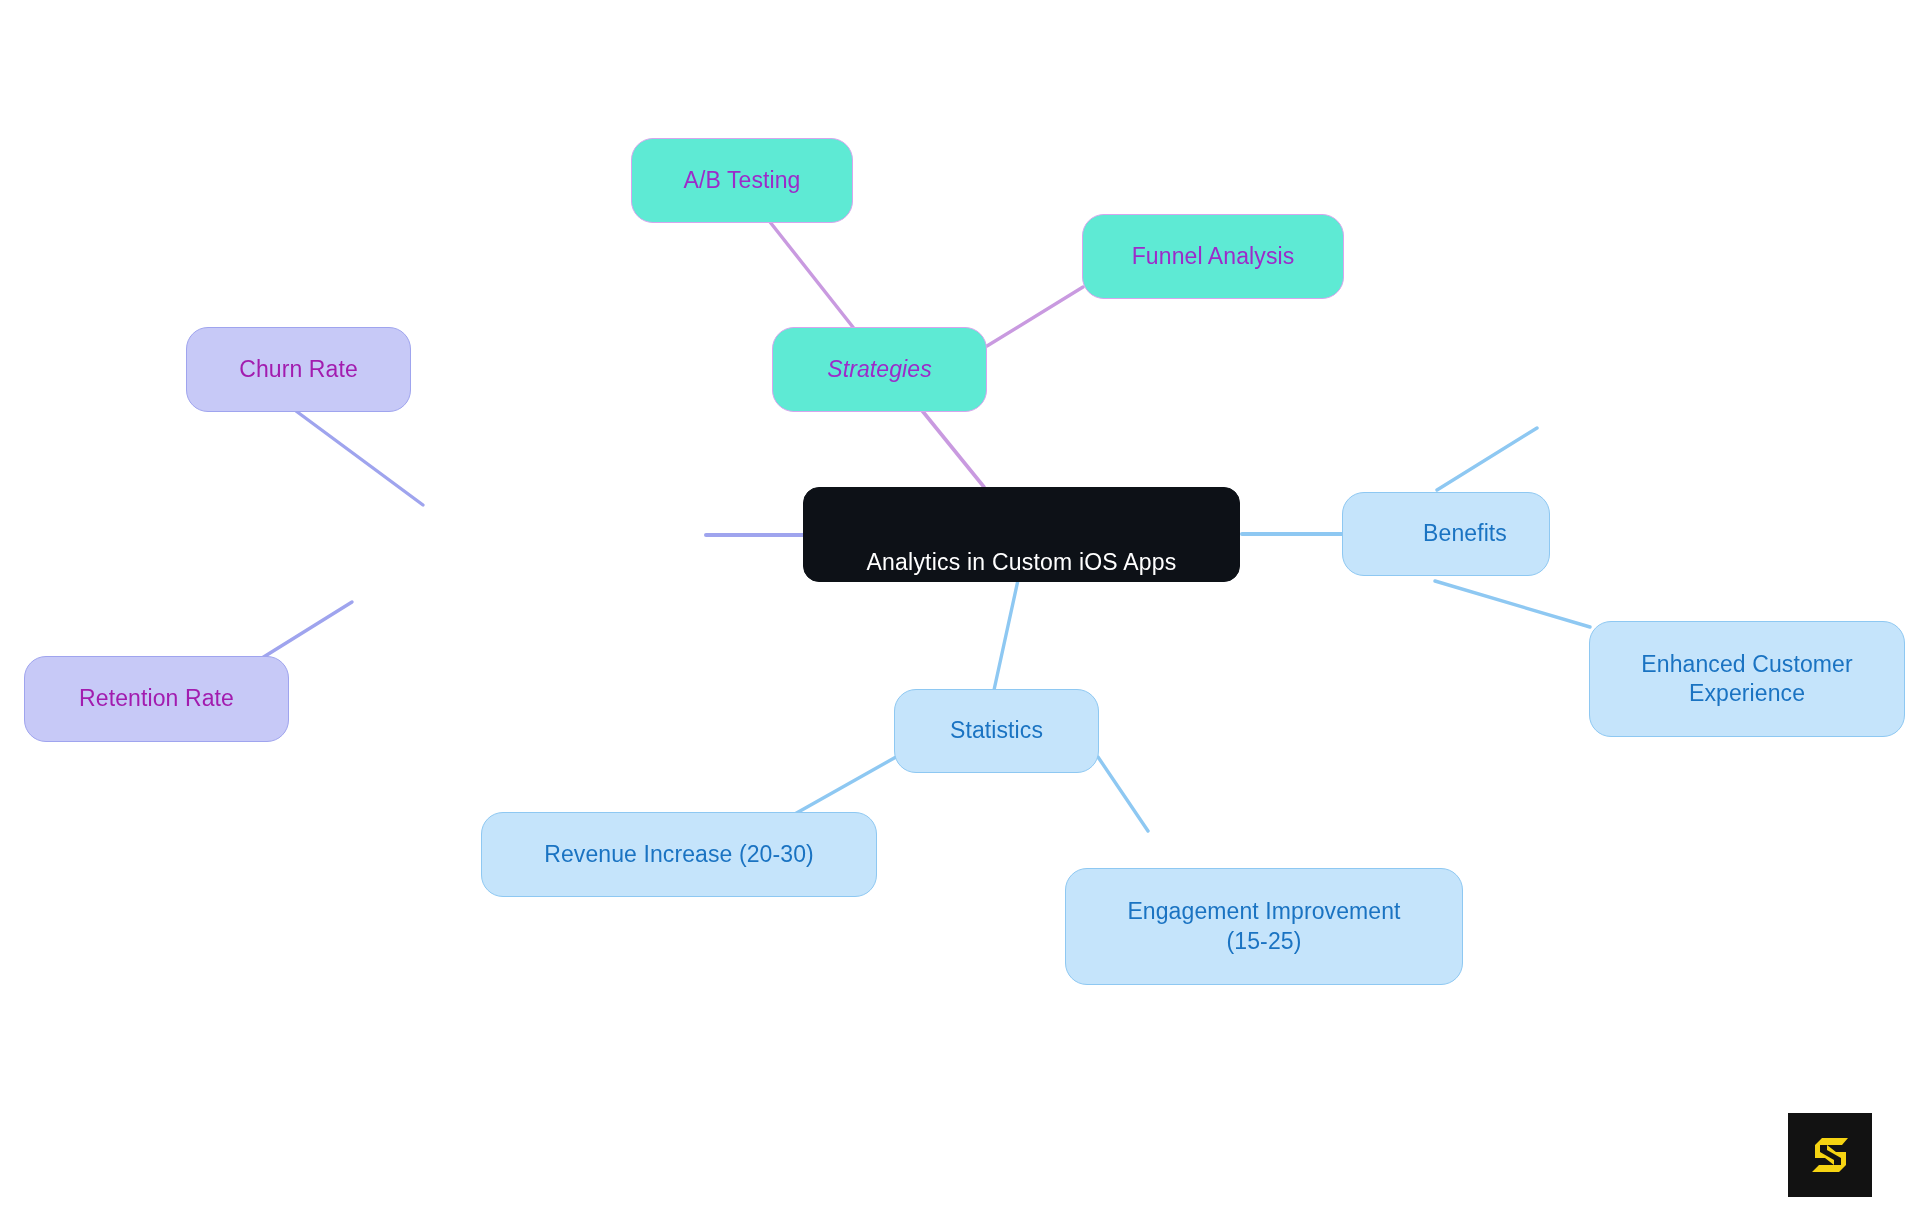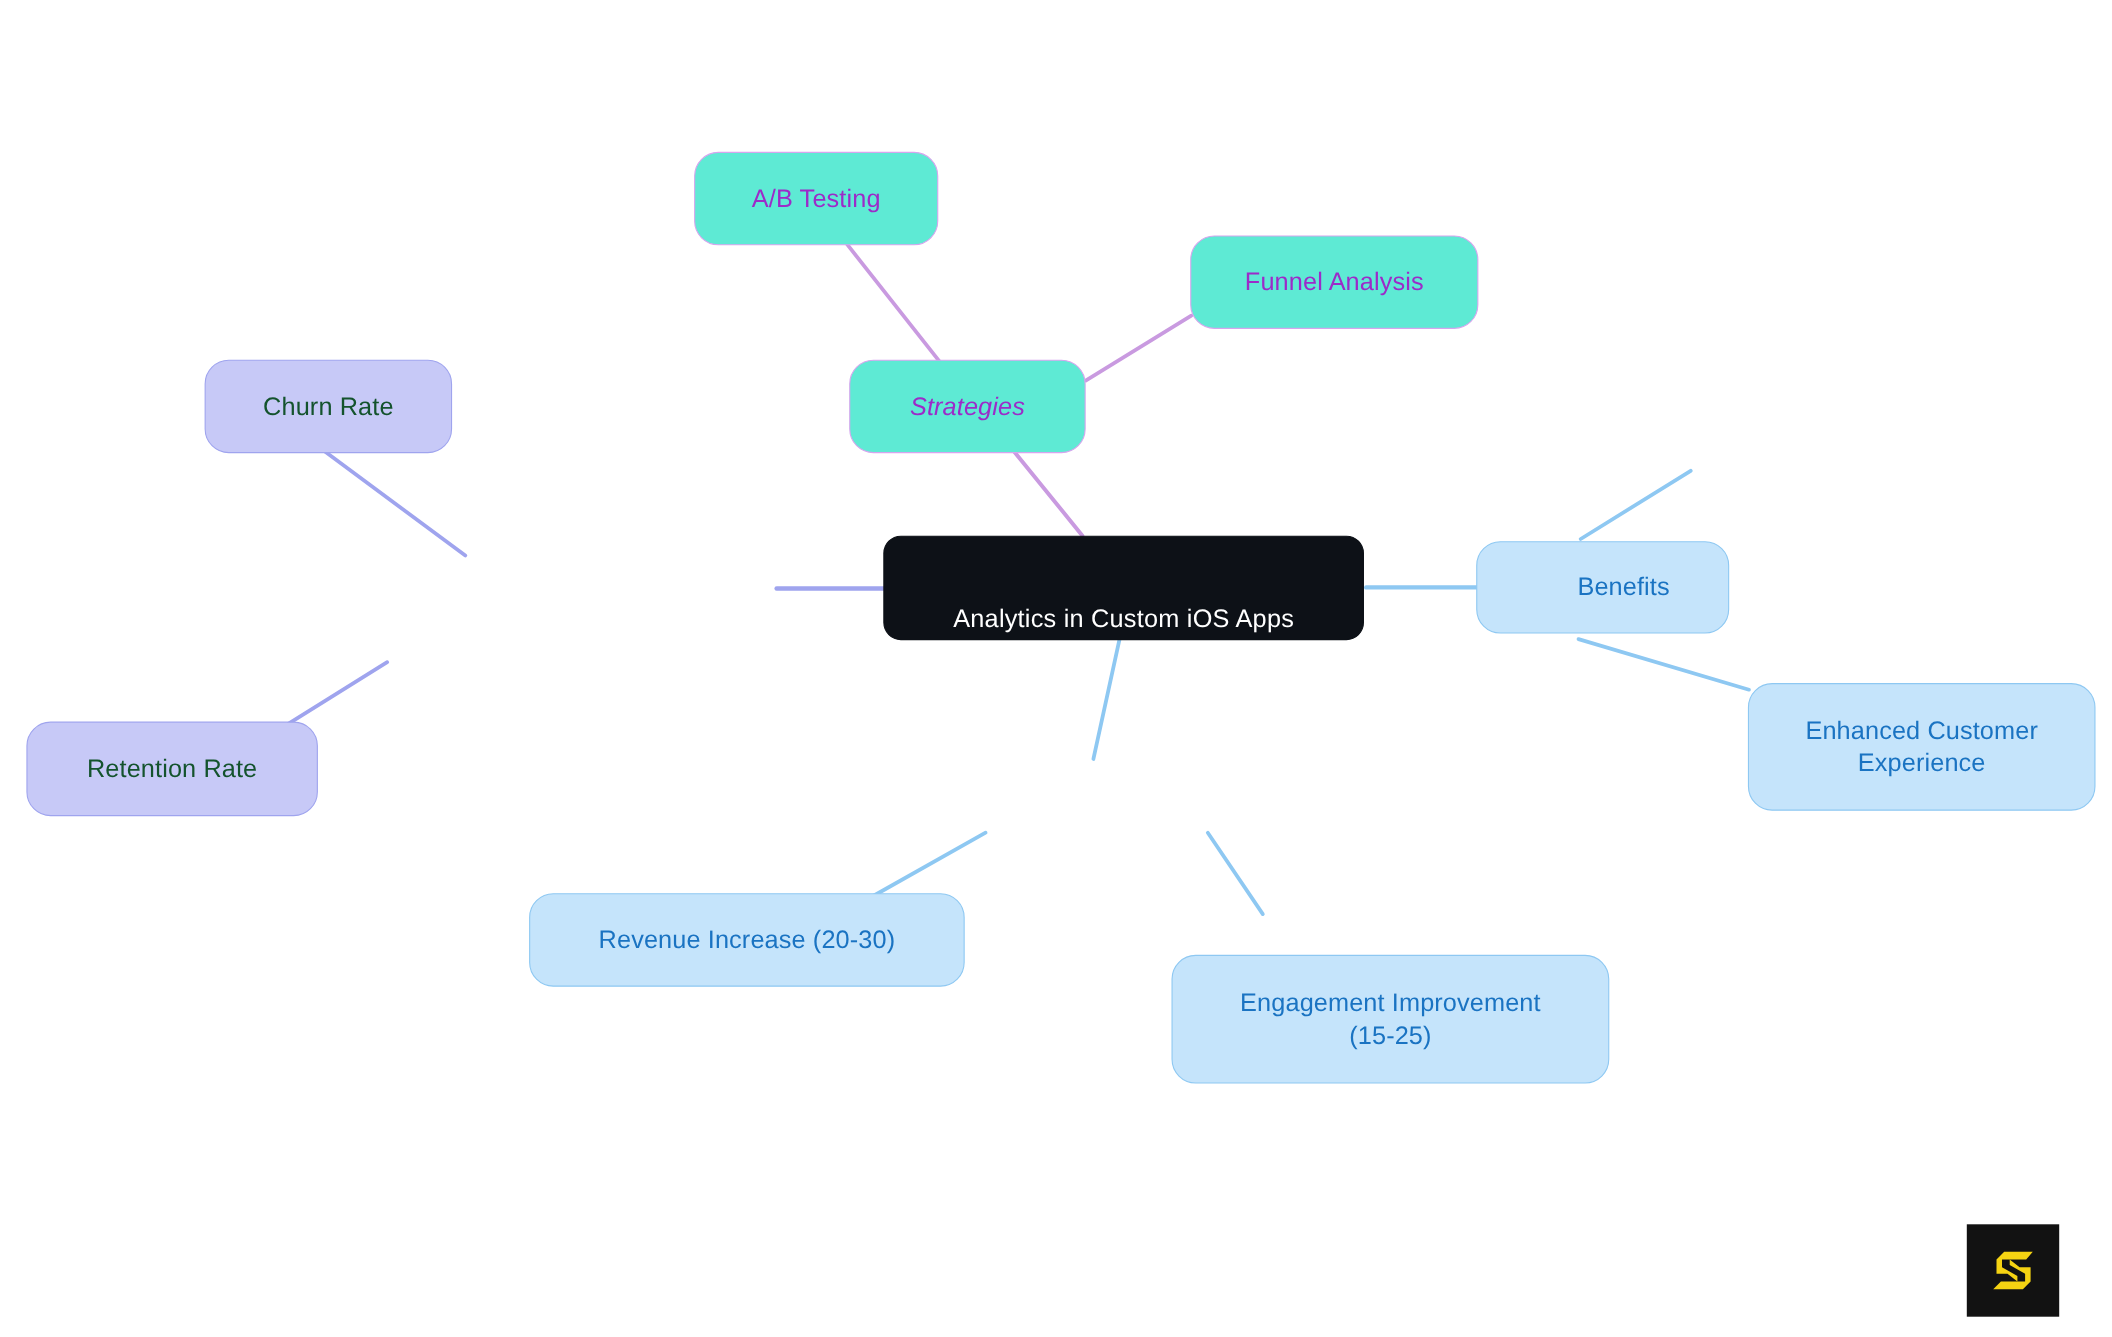--- a/index.html
+++ b/index.html
@@ -50,21 +50,21 @@
   }
   
   .pal-root {
     background: #0d1117;
     border-color: #0d1117;
     color: #ffffff;
   }
   .pal-kpi {
     background: #c7c9f7;
     border-color: #9fa4ee;
-    color: #14532d;
+    color: #a21caf;
     text-align: center;
   }
   .pal-strategy {
     background: #5eead4;
     border-color: #d6a5ee;
     color: #9c2bc9;
   }
   .pal-blue {
     background: #c5e4fb;
     border-color: #8ec8f2;
@@ -124,30 +124,33 @@
   </div>
 
   <div class="node pal-strategy" style="left:631px; top:138px; width:222px; height:85px; font-size:23px;">
     <span>A/B Testing</span>
   </div>
 
   <div class="node pal-strategy" style="left:1082px; top:214px; width:262px; height:85px; font-size:23px;">
     <span>Funnel Analysis</span>
   </div>
 
-  <div class="node pal-blue" style="left:1342px; top:492px; width:230px; height:84px; font-size:23px;padding-left:48px;">
+  <div class="node pal-blue" style="left:1342px; top:492px; width:208px; height:84px; font-size:23px;padding-left:48px;">
     <span>Benefits</span>
   </div>
 
 
   <div class="node pal-blue" style="left:1589px; top:621px; width:316px; height:116px; font-size:23px;">
     <span>Enhanced Customer
 Experience</span>
   </div>
 
+  <div class="node pal-blue" style="left:894px; top:689px; width:205px; height:84px; font-size:23px;">
+    <span>Statistics</span>
+  </div>
 
   <div class="node pal-blue" style="left:481px; top:812px; width:396px; height:85px; font-size:23px;">
     <span>Revenue Increase (20-30)</span>
   </div>
 
   <div class="node pal-blue" style="left:1065px; top:830px; width:398px; height:117px; font-size:23px;margin-top:38px;">
     <span>Engagement Improvement
 (15-25)</span>
   </div>
 

